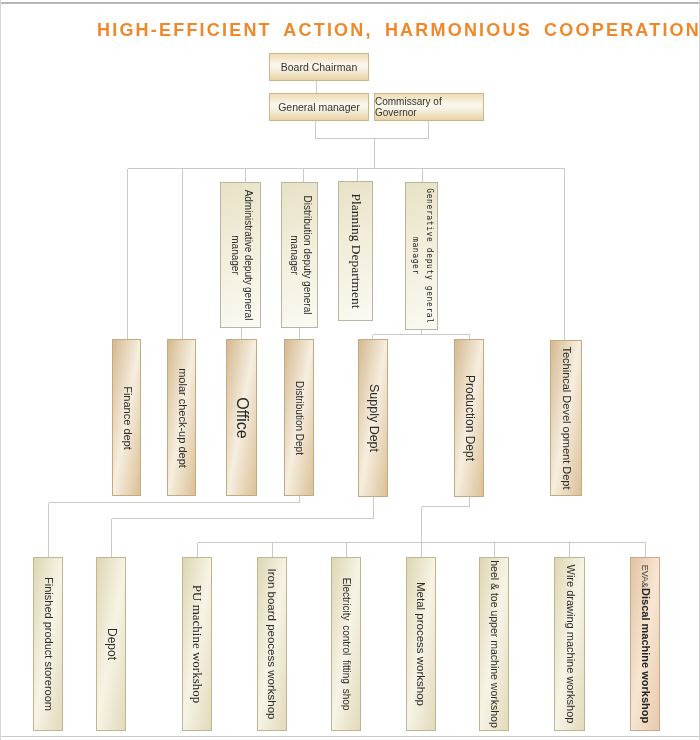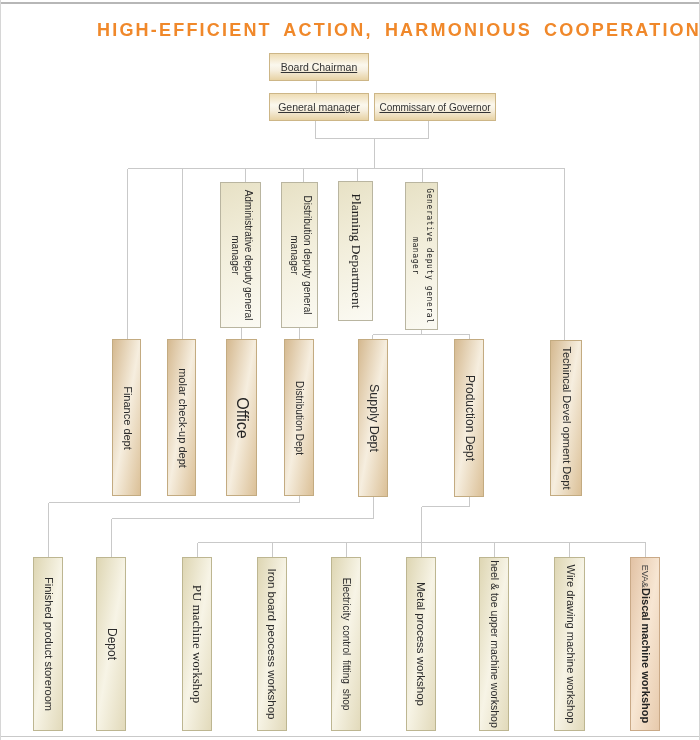--- a/index.html
+++ b/index.html
@@ -12,21 +12,21 @@
   .title{position:absolute;left:0;top:20px;width:700px;text-align:right;
          font-size:18px;font-weight:bold;letter-spacing:2.2px;word-spacing:5px;
          color:#f0882a;}
 
   svg.wires{position:absolute;left:0;top:0;}
 
   
   .hbox{position:absolute;display:flex;align-items:center;justify-content:center;
         font-size:10.5px;color:#333;
         background:linear-gradient(to bottom,#eedcb4 0%,#fbf8ee 42%,#f6efdf 62%,#e7d2a4 100%);
-        border:1px solid #cdb687;box-sizing:border-box;text-decoration:underline;}
+        border:1px solid #cdb687;box-sizing:border-box;}
 
   
   .vbox{position:absolute;box-sizing:border-box;}
   .vt{position:absolute;top:50%;left:50%;transform:translate(-50%,-50%) rotate(90deg);
       text-align:center;line-height:1.25;white-space:normal;}
 
   .t3{background:linear-gradient(155deg,#e7e1c5 0%,#f2eedb 45%,#fbfaf3 100%);
       border:1px solid #b9b5a0;}
   .t4{background:linear-gradient(100deg,#d5b990 0%,#f6eedf 50%,#dbc097 100%);
       border:1px solid #c3ab81;}
@@ -80,21 +80,21 @@
   .b-wire{left:553px;top:557px;width:31px;height:174px;}
   .b-wire .vt{width:168px;font-size:11px;}
   .b-eva{left:629px;top:557px;width:30px;height:174px;}
   .b-eva .vt{width:168px;font-size:11px;}
   .b-eva .evap{font-size:9px;color:#444;}
   .b-eva b{font-size:11px;color:#222;}
 
   
   .b-chair{left:268px;top:53px;width:100px;height:28px;}
   .b-gm{left:268px;top:93px;width:100px;height:28px;}
-  .b-com{left:373px;top:93px;width:122px;height:28px;font-size:10px;}
+  .b-com{left:373px;top:93px;width:110px;height:28px;font-size:10px;}
 </style>
 </head>
 <body>
 
 <div class="page">
   <div class="topline"></div>
   <div class="bottomline"></div>
 
   <div class="title">HIGH-EFFICIENT ACTION, HARMONIOUS COOPERATION</div>
 

